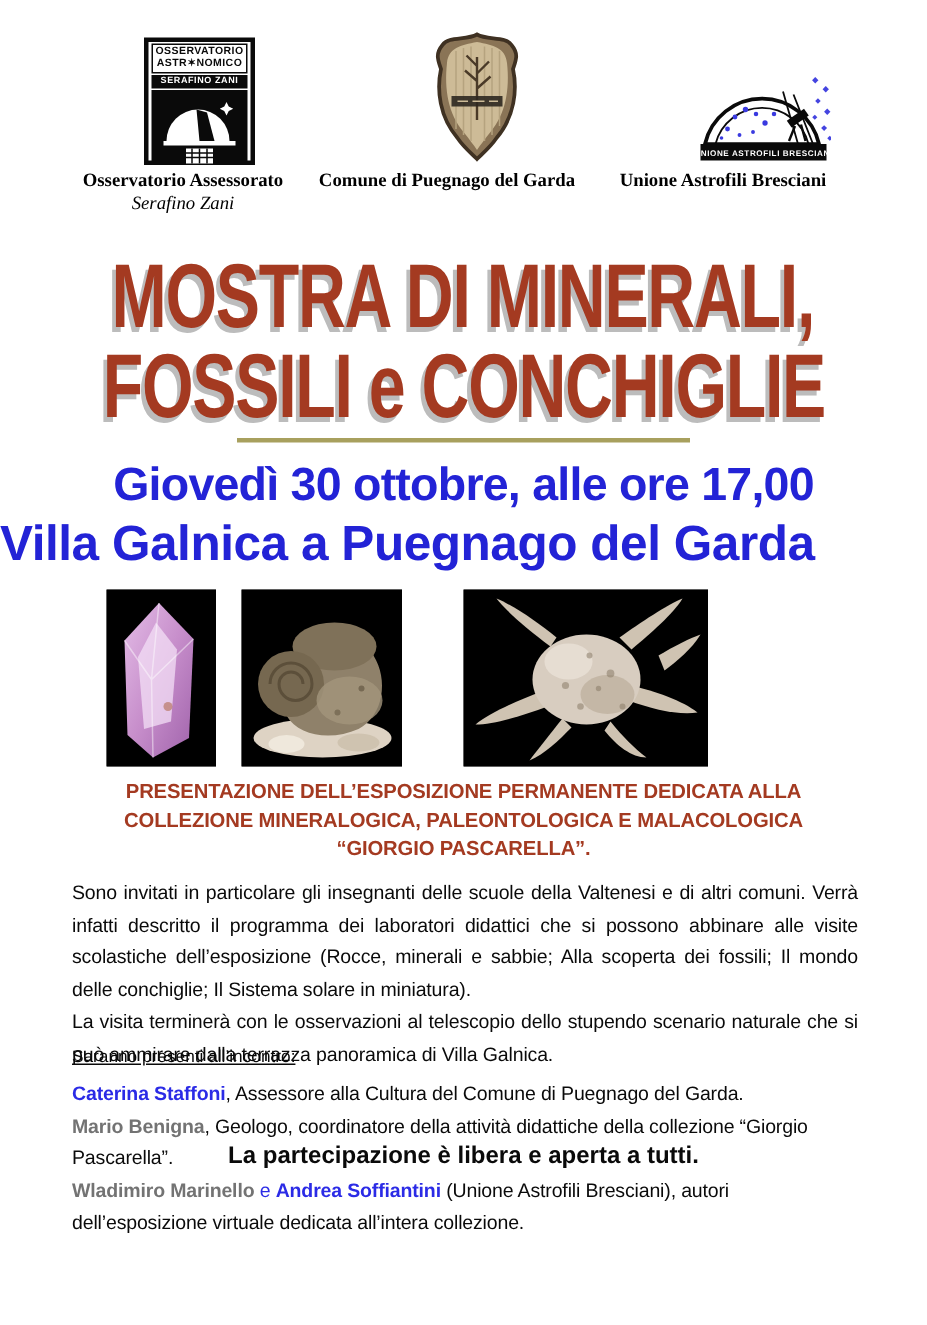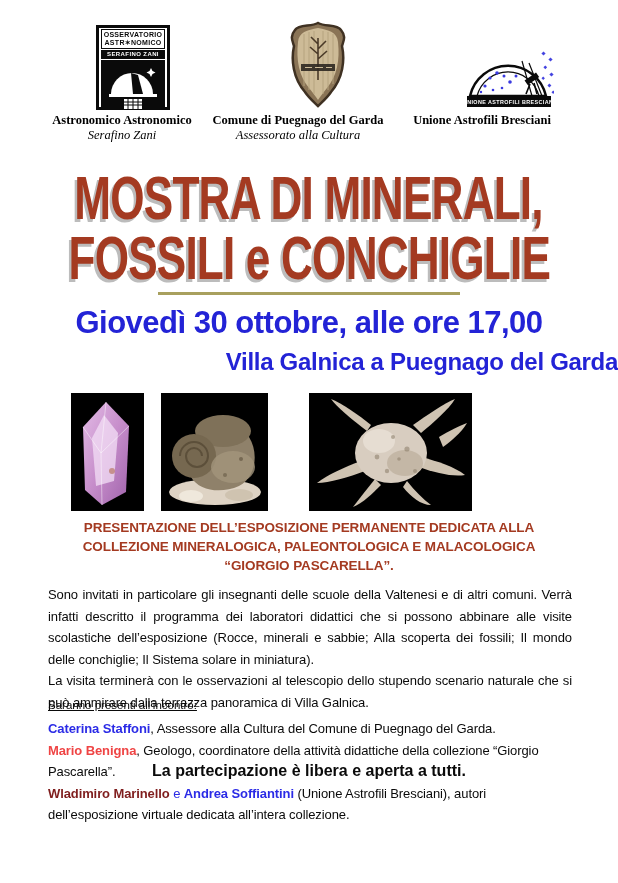--- a/index.html
+++ b/index.html
@@ -33,22 +33,22 @@
       text-shadow:-3px 3px 0 #bcbcbc;white-space:nowrap;}
   .title-1{top:170px;}
   .title-2{top:230px;}
 
   .divider{position:absolute;top:292px;left:50%;transform:translateX(-50%);
            width:302px;height:3px;}
 
   
   .event-1{position:absolute;top:303px;left:0;right:0;text-align:center;
            font-size:31px;font-weight:bold;letter-spacing:-0.5px;line-height:40px;}
-  .event-2{position:absolute;top:345px;left:0;right:0;text-align:right;
-           font-size:24px;font-weight:bold;letter-spacing:-0.3px;line-height:34px;}
+  .event-2{position:absolute;top:345px;left:0;right:0;text-align:left;
+           font-size:33px;font-weight:bold;letter-spacing:-0.3px;line-height:34px;}
 
   
   .photos{position:absolute;top:393px;left:0;width:100%;display:flex;justify-content:center;
           align-items:flex-start;transform:translateX(-38px);}
   .photo{background:#000;display:block;}
   .photo+.photo{margin-left:17px;}
   .photo.p3{margin-left:41px;}
 
   
   .presentation{position:absolute;top:518px;left:30px;right:30px;text-align:center;
@@ -130,26 +130,25 @@
       <rect x="84" y="27" width="3" height="3" transform="rotate(45 85.5 28.5)"></rect>
       <rect x="76" y="31" width="2.4" height="2.4" transform="rotate(45 77.2 32.2)"></rect>
       <rect x="82" y="38" width="2.8" height="2.8" transform="rotate(45 83.4 39.4)"></rect>
       <rect x="86" y="45" width="2.4" height="2.4" transform="rotate(45 87.2 46.2)"></rect>
     </g>
     <rect x="1" y="50" width="84" height="11" fill="#0a0a0a"></rect>
     <text x="43" y="58" text-anchor="middle" font-size="5.4" font-weight="bold" fill="#ffffff" font-family="Liberation Sans, sans-serif" letter-spacing="0.4">UNIONE ASTROFILI BRESCIANI</text>
   </svg>
 
   <div class="caption cap-left">
-    <div class="c-bold">Astronomico Astronomico</div>
+    <div class="c-bold">Osservatorio Assessorato</div>
     <div class="c-italic">Serafino Zani</div>
   </div>
   <div class="caption cap-center">
     <div class="c-bold">Comune di Puegnago del Garda</div>
-    <div class="c-italic">Assessorato alla Cultura</div>
   </div>
   <div class="caption cap-right">
     <div class="c-bold">Unione Astrofili Bresciani</div>
   </div>
 
   <div class="title-line title-2">
     <span class="t" style="color: rgb(164, 58, 33);">FOSSILI e CONCHIGLIE</span>
   </div>
   <div class="title-line title-1">
     <span class="t" style="color: rgb(164, 58, 33);">MOSTRA DI MINERALI,</span>
@@ -221,19 +220,19 @@
 
   <div class="bodytext">
     <p>Sono invitati in particolare gli insegnanti delle scuole della Valtenesi e di altri comuni. Verrà infatti descritto il programma dei laboratori didattici che si possono abbinare alle visite scolastiche dell’esposizione (Rocce, minerali e sabbie; Alla scoperta dei fossili; Il mondo delle conchiglie; Il Sistema solare in miniatura).</p>
     <p>La visita terminerà con le osservazioni al telescopio dello stupendo scenario naturale che si può ammirare dalla terrazza panoramica di Villa Galnica.</p>
   </div>
 
   <div class="attendees-heading">Saranno presenti all’incontro:</div>
 
   <div class="attendees">
     <div><span class="nm blue" style="color: rgb(43, 43, 230);">Caterina Staffoni</span><span>, Assessore alla Cultura del Comune di Puegnago del Garda.</span></div>
-    <div><span class="nm blue" style="color: #ef4444; text-align: center;">Mario Benigna</span><span>, Geologo, coordinatore della attività didattiche della collezione “Giorgio Pascarella”.</span></div>
-    <div><span class="nm blue" style="color: #7f1d1d;">Wladimiro Marinello</span><span class="blue" style="color: rgb(43, 43, 230);"> e </span><span class="nm blue" style="color: rgb(43, 43, 230);">Andrea Soffiantini</span><span> (Unione Astrofili Bresciani), autori dell’esposizione virtuale dedicata all’intera collezione.</span></div>
+    <div><span class="nm blue" style="color: #737373; text-align: center;">Mario Benigna</span><span>, Geologo, coordinatore della attività didattiche della collezione “Giorgio Pascarella”.</span></div>
+    <div><span class="nm blue" style="color: #737373;">Wladimiro Marinello</span><span class="blue" style="color: rgb(43, 43, 230);"> e </span><span class="nm blue" style="color: rgb(43, 43, 230);">Andrea Soffiantini</span><span> (Unione Astrofili Bresciani), autori dell’esposizione virtuale dedicata all’intera collezione.</span></div>
   </div>
 
   <div class="footer-1">La partecipazione è libera e aperta a tutti.</div>
 
 </div>
 
 </body></html>

